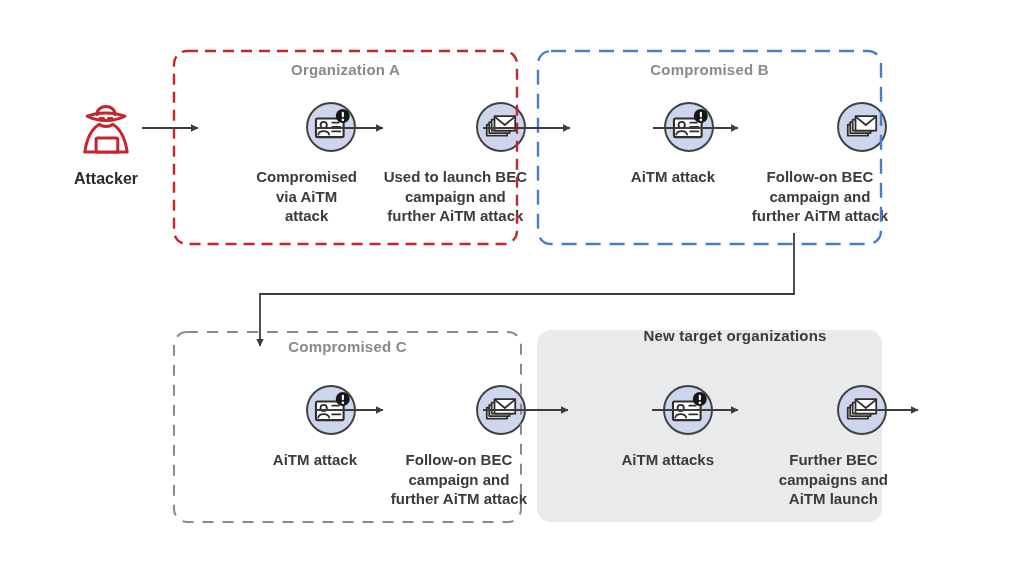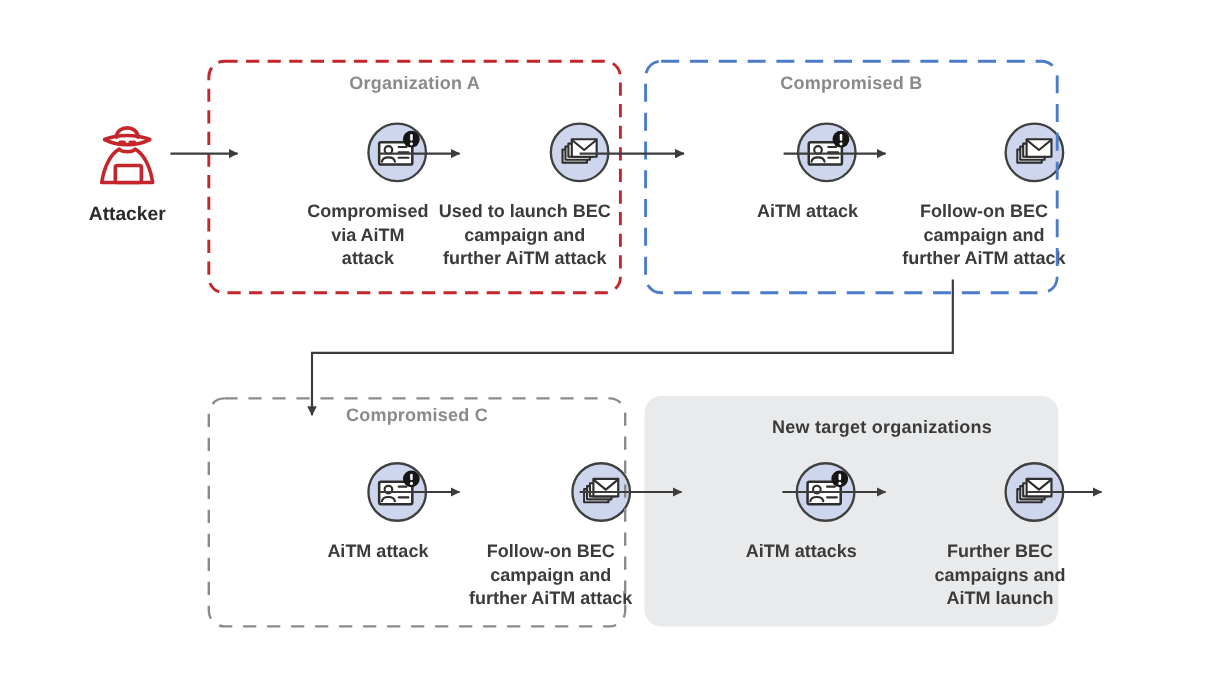--- a/index.html
+++ b/index.html
@@ -69,42 +69,42 @@
 <div class="canvas">
 
   <div class="panel" style="left:173px;top:50px;width:345px;height:195px;"></div>
   <div class="panel" style="left:537px;top:50px;width:345px;height:195px;"></div>
   <div class="panel" style="left:173px;top:331px;width:349px;height:192px;"></div>
   <div class="panel filled" style="left: 537px; top: 330px; width: 345px; height: 192px; background-color: rgb(233, 234, 235);"></div>
 
   <div class="org-title" style="left:173px;top:61px;width:345px;">Organization A</div>
   <div class="org-title" style="left:537px;top:61px;width:345px;">Compromised B</div>
   <div class="org-title" style="left:173px;top:338px;width:349px;">Compromised C</div>
-  <div class="org-title dark" style="left:537px;top:348px;width:396px;">New target organizations</div>
+  <div class="org-title dark" style="left:537px;top:327px;width:396px;">New target organizations</div>
 
   <div class="attacker">
     <span class="icon-wrap">
       <svg width="62" height="66" viewBox="0 0 64 70">
           <use href="#sym-spy"></use>
         </svg>
     </span>
     <div class="attacker-label">Attacker</div>
   </div>
 
   <div class="node" style="left:167px;top:101px;">
     <span class="icon-wrap">
       <svg width="52" height="52" viewBox="0 0 64 64">
           <use href="#sym-card"></use>
         </svg>
     </span>
     <div class="node-label">Compromised
 via AiTM
 attack</div>
   </div>
-  <div class="node" style="left:319px;top:101px;">
+  <div class="node" style="left:337px;top:101px;">
     <span class="icon-wrap">
       <svg width="52" height="52" viewBox="0 0 64 64">
           <use href="#sym-mail"></use>
         </svg>
     </span>
     <div class="node-label">Used to launch BEC
 campaign and
 further AiTM attack</div>
   </div>
   <div class="node" style="left:525px;top:101px;">

